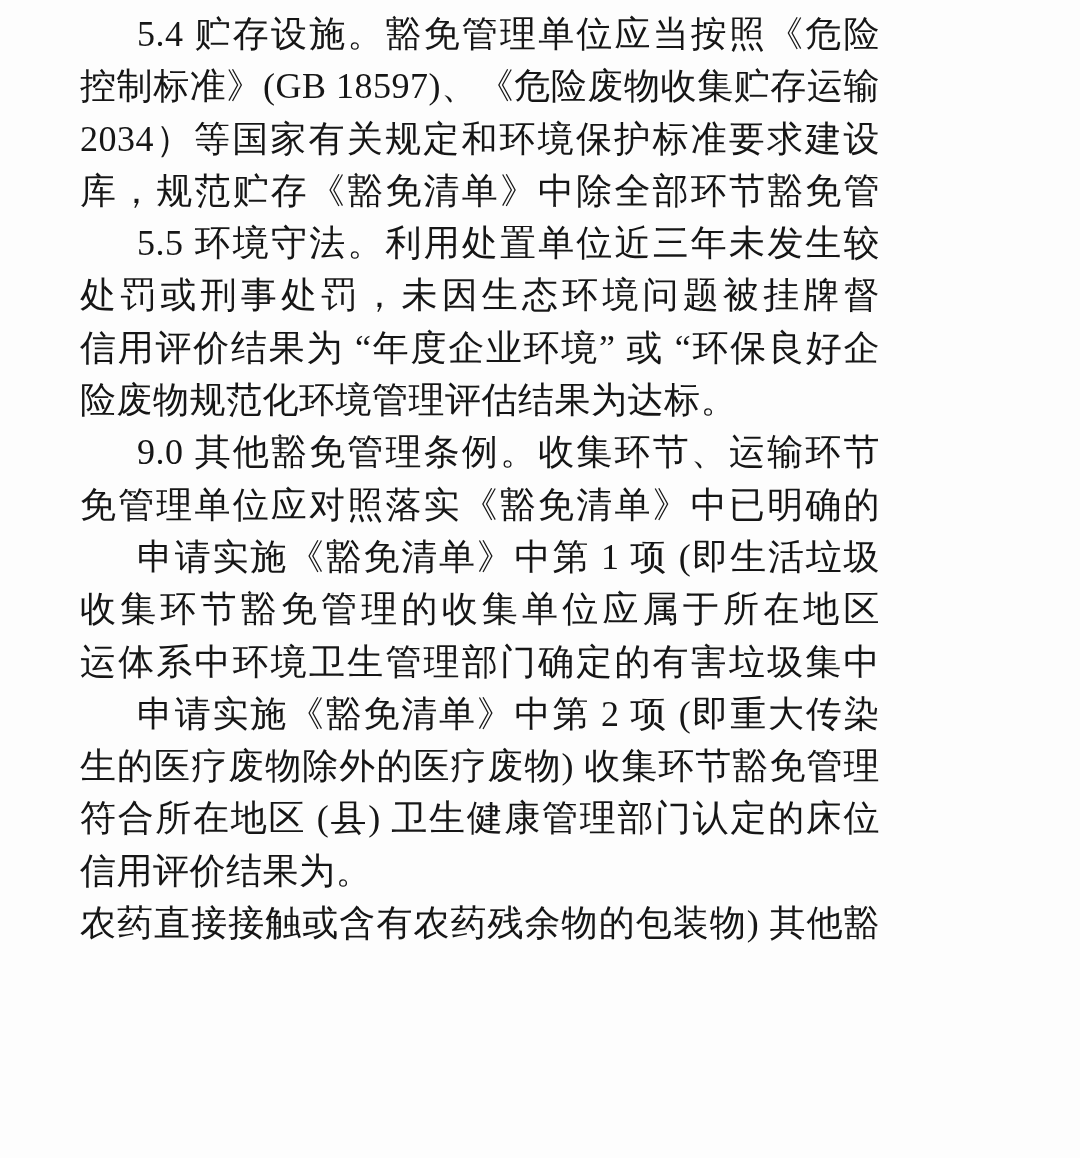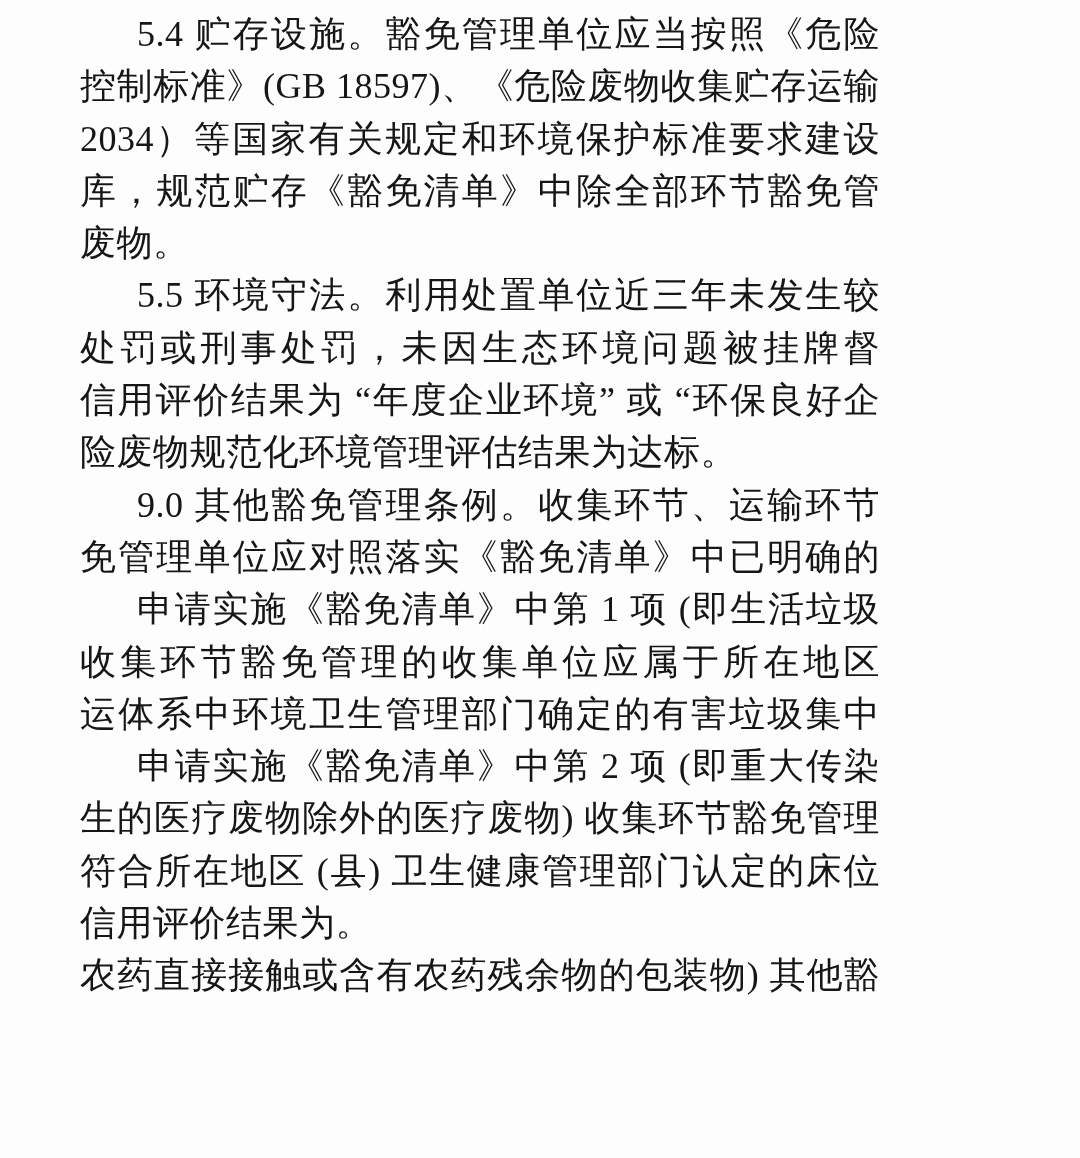--- a/index.html
+++ b/index.html
@@ -47,21 +47,20 @@
 </head>
 <body style="background: rgb(253, 253, 253);">
 
 <div class="page" style="background: rgb(253, 253, 253); color: rgb(22, 22, 22);">
   <div class="text-block">
       <div class="paragraph">
         <div class="line fill indent">5.4 贮存设施。豁免管理单位应当按照《危险废物贮存污染</div>
         <div class="line fill">控制标准》(GB 18597)、《危险废物收集贮存运输技术规范》(HJ</div>
         <div class="line fill">2034）等国家有关规定和环境保护标准要求建设危险废物贮存</div>
         <div class="line fill">库，规范贮存《豁免清单》中除全部环节豁免管理外的其他危险</div>
-        <div class="line">废物。</div>
       </div>
       <div class="paragraph">
         <div class="line fill indent">5.5 环境守法。利用处置单位近三年未发生较大及以上突发</div>
         <div class="line fill">处罚或刑事处罚，未因生态环境问题被挂牌督办，年度企业环境</div>
         <div class="line fill">信用评价结果为 “年度企业环境” 或 “环保良好企业”，年度危</div>
         <div class="line">险废物规范化环境管理评估结果为达标。</div>
       </div>
       <div class="paragraph">
         <div class="line fill indent">9.0 其他豁免管理条例。收集环节、运输环节和全部环节豁</div>
         <div class="line fill">免管理单位应对照落实《豁免清单》中已明确的豁免条件。其中</div>

